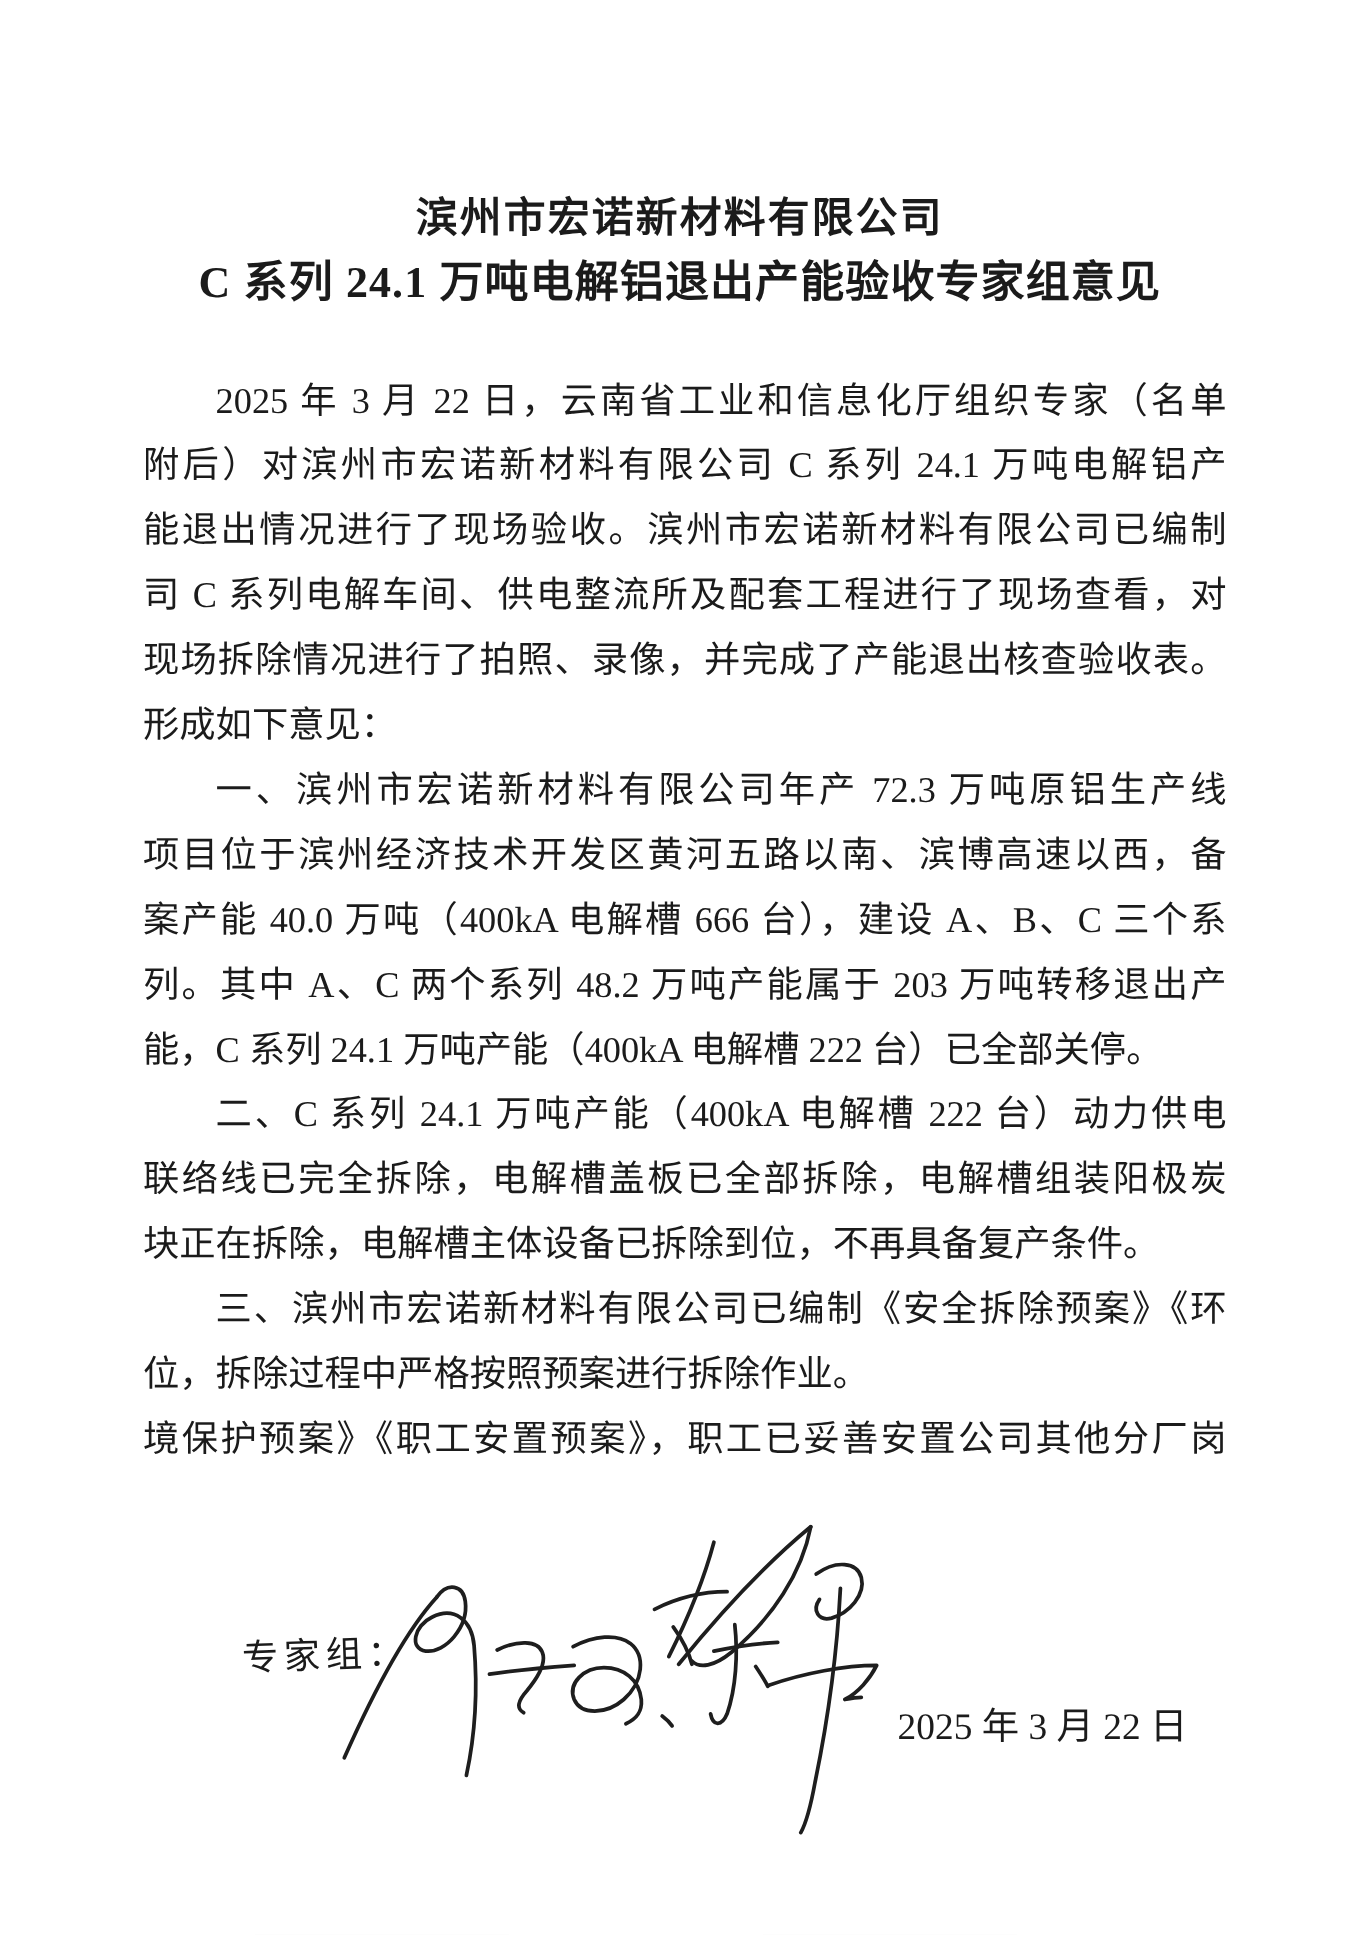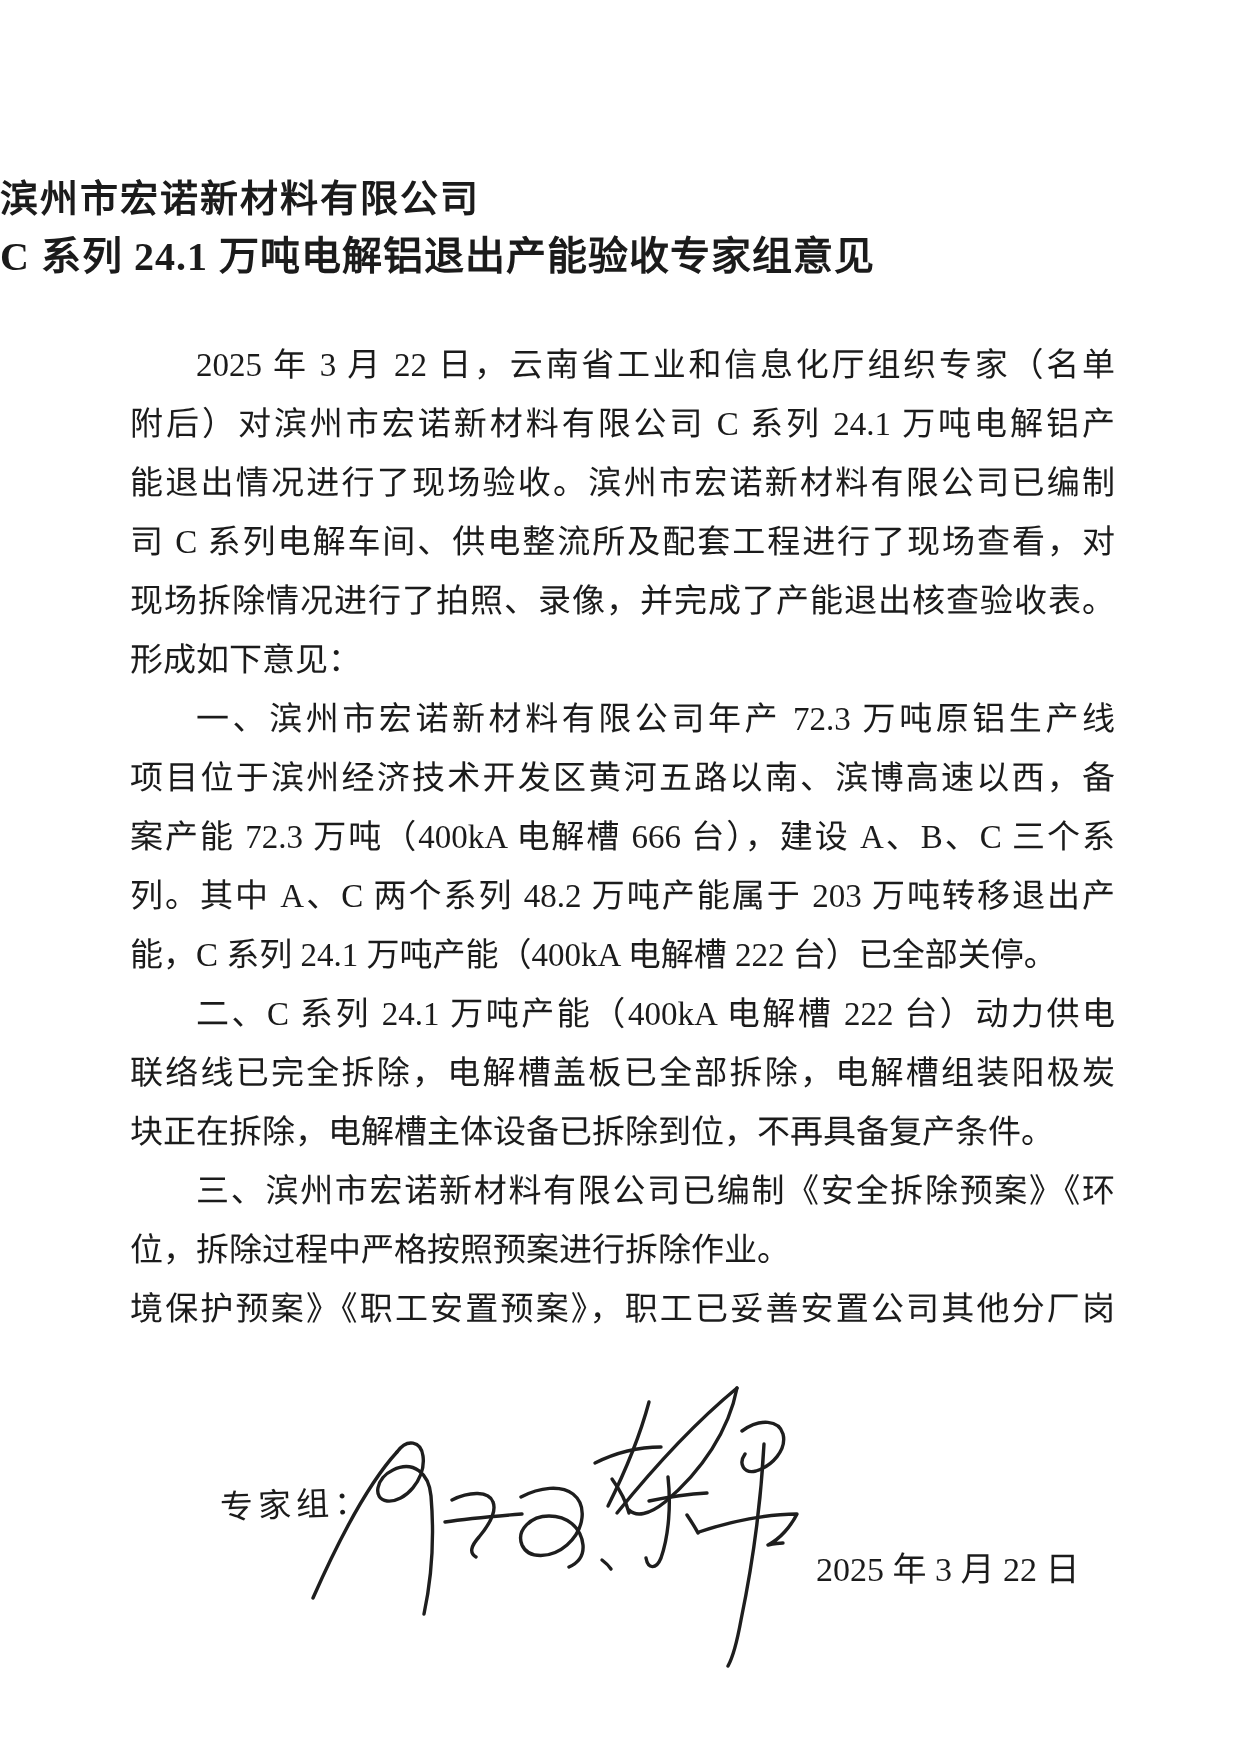--- a/index.html
+++ b/index.html
@@ -15,21 +15,21 @@
     background: #ffffff;
     color: #1b1b1b;
     font-family: "Liberation Serif", "DejaVu Serif", serif;
     overflow: hidden;
   }
   .title-block {
     position: absolute;
     top: 176px;
     left: 0;
     right: 0;
-    text-align: left;
+    text-align: center;
   }
   .title-line1 {
     font-size: 38px;
     font-weight: 700;
     line-height: 46px;
     margin: 0;
     letter-spacing: 2px;
   }
   .title-line2 {
     font-size: 40px;
@@ -101,21 +101,21 @@
 
   <div class="body-block" id="body-block">
       <div class="body-line para-start">2025 年 3 月 22 日，云南省工业和信息化厅组织专家（名单</div>
       <div class="body-line">附后）对滨州市宏诺新材料有限公司 C 系列 24.1 万吨电解铝产</div>
       <div class="body-line">能退出情况进行了现场验收。滨州市宏诺新材料有限公司已编制</div>
       <div class="body-line">司 C 系列电解车间、供电整流所及配套工程进行了现场查看，对</div>
       <div class="body-line">现场拆除情况进行了拍照、录像，并完成了产能退出核查验收表。</div>
       <div class="body-line para-end">形成如下意见：</div>
       <div class="body-line para-start">一、滨州市宏诺新材料有限公司年产 72.3 万吨原铝生产线</div>
       <div class="body-line">项目位于滨州经济技术开发区黄河五路以南、滨博高速以西，备</div>
-      <div class="body-line">案产能 72.3 万吨（400kA 电解槽 666 台），建设 A、B、C 三个系</div>
+      <div class="body-line">案产能 40.0 万吨（400kA 电解槽 666 台），建设 A、B、C 三个系</div>
       <div class="body-line">列。其中 A、C 两个系列 48.2 万吨产能属于 203 万吨转移退出产</div>
       <div class="body-line para-end">能，C 系列 24.1 万吨产能（400kA 电解槽 222 台）已全部关停。</div>
       <div class="body-line para-start">二、C 系列 24.1 万吨产能（400kA 电解槽 222 台）动力供电</div>
       <div class="body-line">联络线已完全拆除，电解槽盖板已全部拆除，电解槽组装阳极炭</div>
       <div class="body-line para-end">块正在拆除，电解槽主体设备已拆除到位，不再具备复产条件。</div>
       <div class="body-line para-start">三、滨州市宏诺新材料有限公司已编制《安全拆除预案》《环</div>
       <div class="body-line para-end">位，拆除过程中严格按照预案进行拆除作业。</div>
       <div class="body-line">境保护预案》《职工安置预案》，职工已妥善安置公司其他分厂岗</div>
     </div>
 

